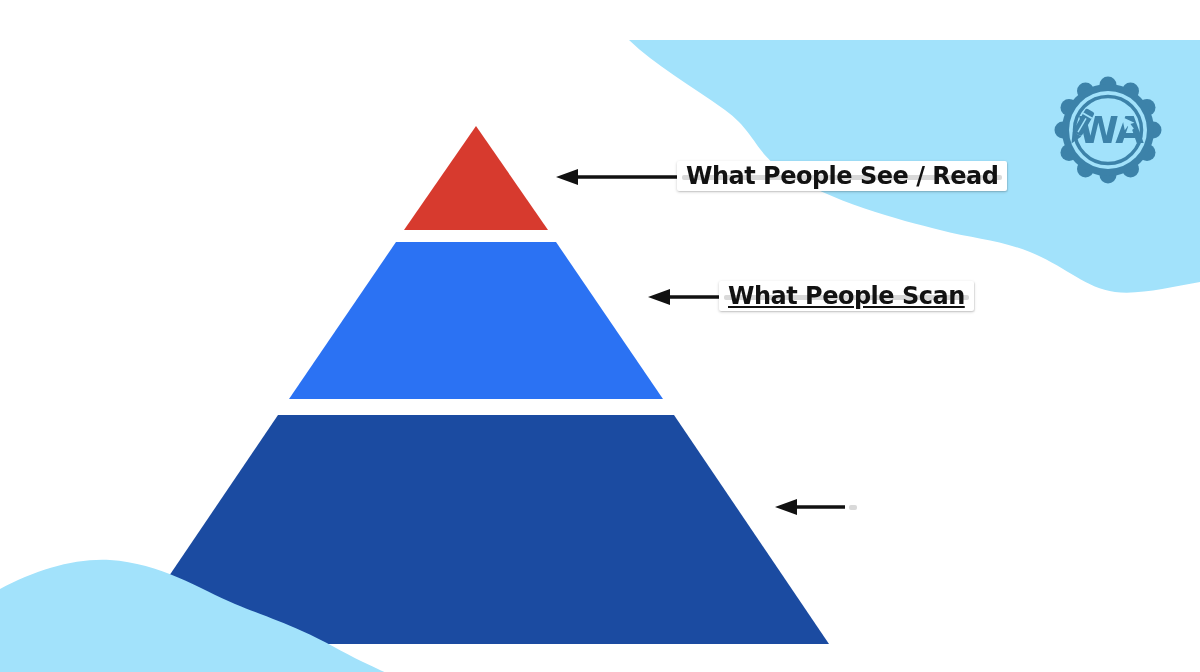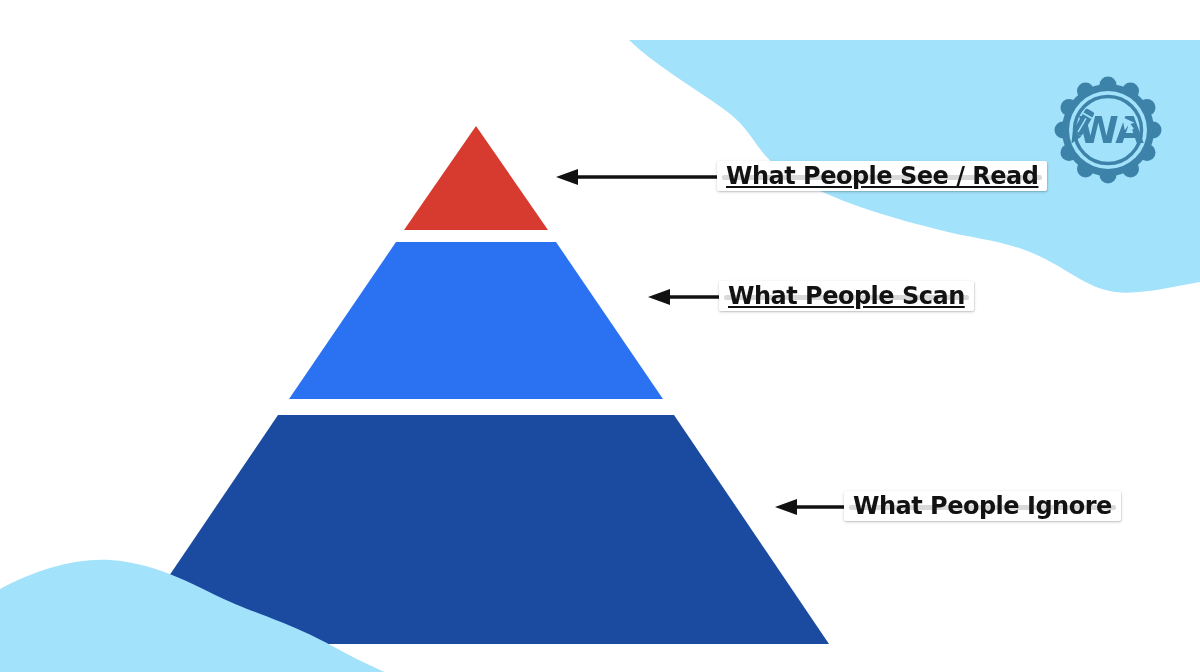--- a/index.html
+++ b/index.html
@@ -95,28 +95,27 @@
       <rect x="-5" y="-19" width="10" height="27" rx="2" fill="#3c82a9"></rect>
       <polygon points="-5,8 5,8 0,19" fill="#3c82a9"></polygon>
       <line x1="-5" y1="-13" x2="5" y2="-13" stroke-width="2" stroke="#a2e2fb"></line>
       <line x1="0" y1="-10" x2="0" y2="6" stroke-width="1.5" stroke="#a2e2fb"></line>
     </g>
     <g transform="translate(14,-13) rotate(-12)">
       <polygon points="0,0 0,13.5 3.8,10 6.4,15.2 9.2,13.7 6.7,8.7 11,8.2" fill="#a2e2fb"></polygon>
     </g>
   </svg>
 
-  <div class="tier-label" style="left:717px; top:121px;text-decoration:underline;">
+  <div class="tier-label" style="left:677px; top:121px;">
     <span class="strike"></span>
     <span class="txt">What People See / Read</span>
   </div>
 
   <div class="tier-label" style="left:719px; top:241px;text-decoration:underline;">
     <span class="strike"></span>
     <span class="txt">What People Scan</span>
   </div>
 
   <div class="tier-label" style="left:844px; top:451px;">
     <span class="strike"></span>
-    <span class="txt">What People Ignore</span>
   </div>
 
 </div>
 
 </body></html>

